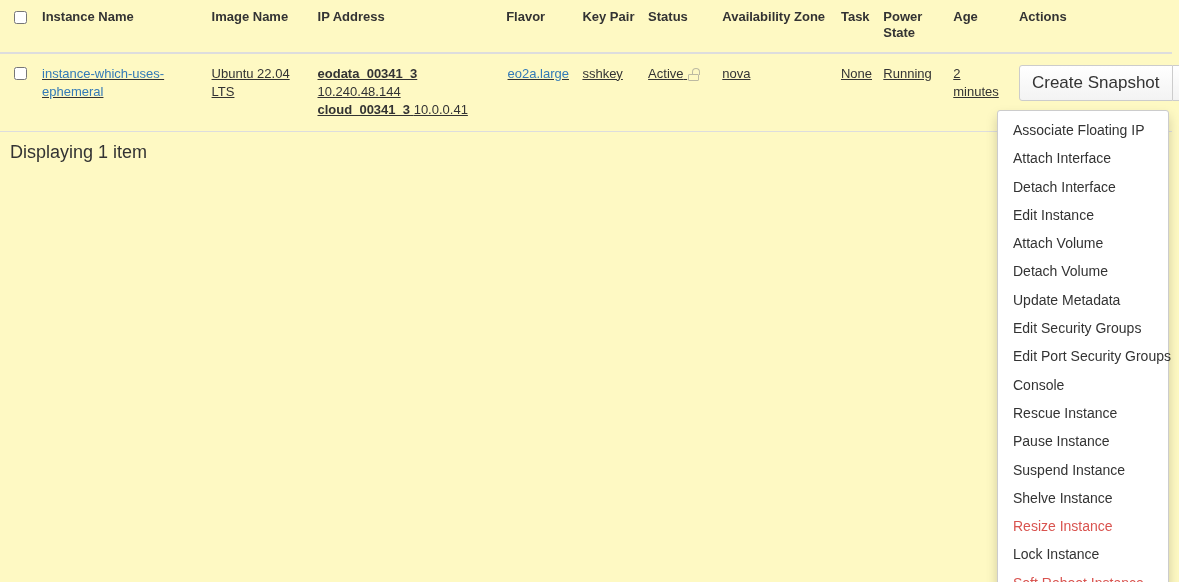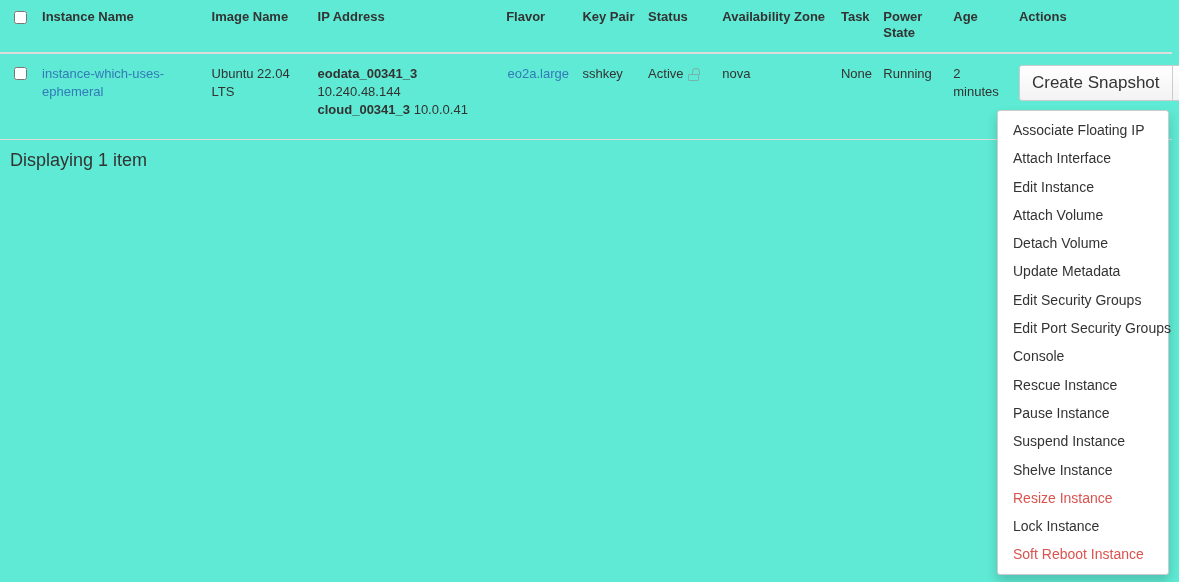--- a/index.html
+++ b/index.html
@@ -11,46 +11,47 @@
     background: #ffffff;
     font-family: "Liberation Sans", sans-serif;
     font-size: 13px;
     color: #333333;
     overflow: hidden;
   }
   .page {
     position: relative;
     width: 1179px;
     height: 582px;
-    background: #5eead4;
+    background: #fef9c3;
   }
 
   
   table.instances {
     width: 1172px;
     border-collapse: collapse;
     table-layout: fixed;
   }
   table.instances thead th {
     text-align: left;
     vertical-align: top;
     font-size: 13px;
     font-weight: bold;
     color: #333333;
     padding: 9px 6px 10px 6px;
     border-bottom: 2px solid #dddddd;
     line-height: 1.25;
   }
   table.instances tbody td {
     vertical-align: top;
-    padding: 11px 6px 20px 6px;
+    padding: 11px 6px 12px 6px;
     border-bottom: 1px solid #dddddd;
     font-size: 13px;
     line-height: 1.4;
     color: #333333;
+    text-decoration: underline;
   }
   .col-check { width: 34px; padding-left: 14px !important; }
   .col-name { width: 160px; }
   .col-image { width: 100px; }
   .col-ip { width: 178px; }
   .col-flavor { width: 72px; text-align: center; }
   .col-key { width: 62px; }
   .col-status { width: 70px; }
   .col-az { width: 112px; }
   .col-task { width: 40px; }
@@ -236,20 +237,21 @@
         </td>
       </tr>
     </tbody>
   </table>
 
   <div class="footer-count">Displaying 1 item</div>
 
   <div class="dropdown-menu" id="dropdown-menu">
       <a class="item">Associate Floating IP</a>
       <a class="item">Attach Interface</a>
+      <a class="item">Detach Interface</a>
       <a class="item">Edit Instance</a>
       <a class="item">Attach Volume</a>
       <a class="item">Detach Volume</a>
       <a class="item">Update Metadata</a>
       <a class="item">Edit Security Groups</a>
       <a class="item">Edit Port Security Groups</a>
       <a class="item">Console</a>
       <a class="item">Rescue Instance</a>
       <a class="item">Pause Instance</a>
       <a class="item">Suspend Instance</a>

